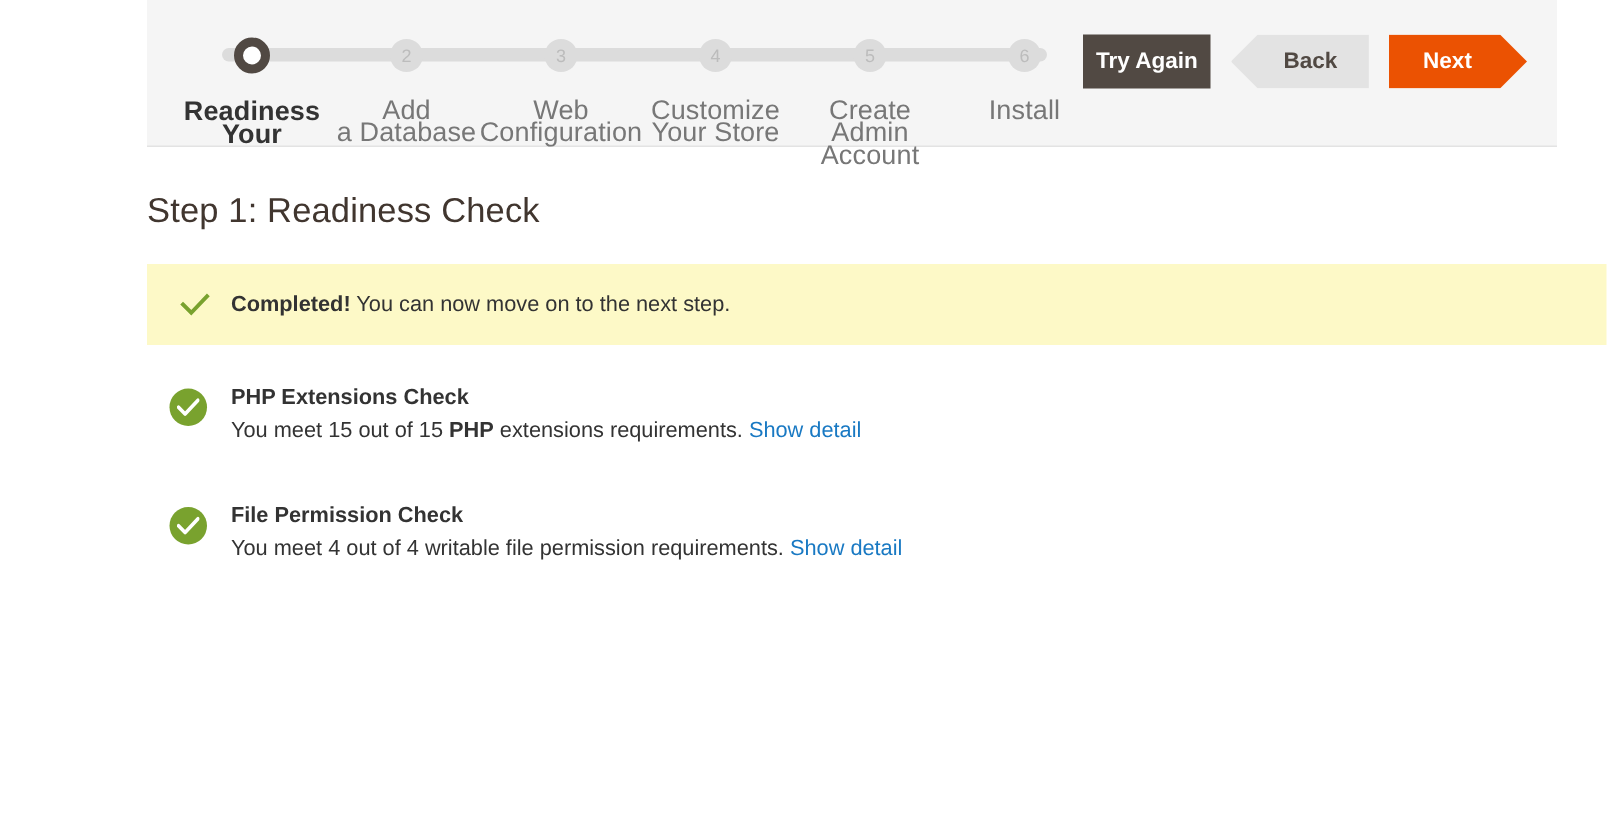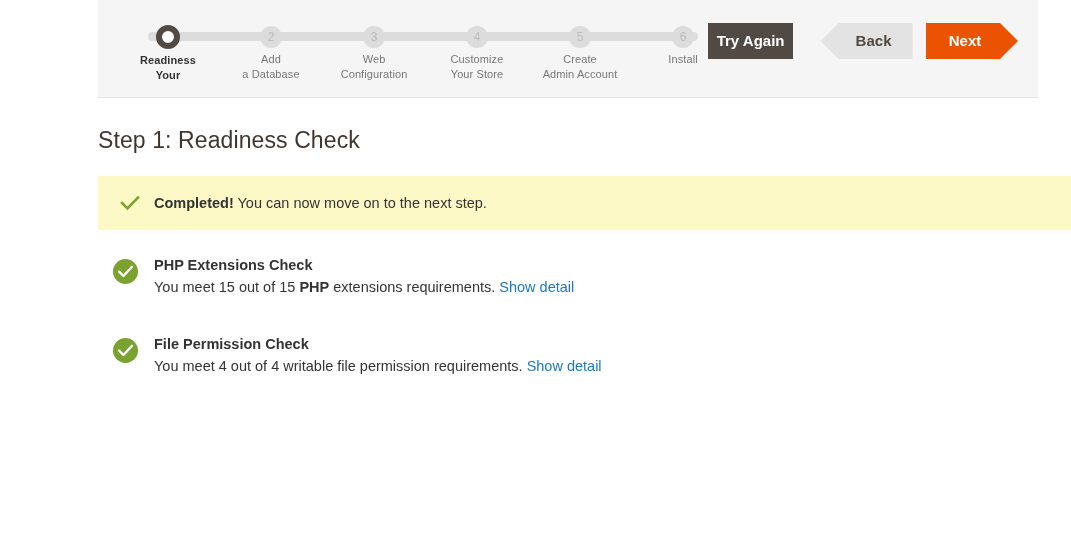--- a/index.html
+++ b/index.html
@@ -70,22 +70,22 @@
     width: 24px;
     height: 24px;
     margin-top: 15px;
     background: #ffffff;
     border: 6px solid #514943;
     line-height: 0;
     font-size: 0;
     color: transparent;
   }
   .step-label {
-    margin-top: 4px;
-    font-size: 11px;
+    margin-top: 18px;
+    font-size: 18px;
     line-height: 15px;
     color: #777777;
     letter-spacing: .1px;
   }
   .step.active .step-label {
     color: #333333;
     font-weight: bold;
   }
 
   
@@ -104,21 +104,21 @@
     font-weight: bold;
     text-align: center;
     box-sizing: border-box;
     cursor: pointer;
     user-select: none;
   }
   .btn-try {
     background: #514943;
     color: #ffffff;
     width: 85px;
-    margin-right: 23px;
+    margin-right: 9px;
   }
   .btn-back {
     background: #e3e3e3;
     color: #514943;
     width: 92px;
     margin-right: 9px;
     clip-path: polygon(18px 0, 100% 0, 100% 100%, 18px 100%, 0 50%);
     padding-left: 14px;
   }
   .btn-next {

